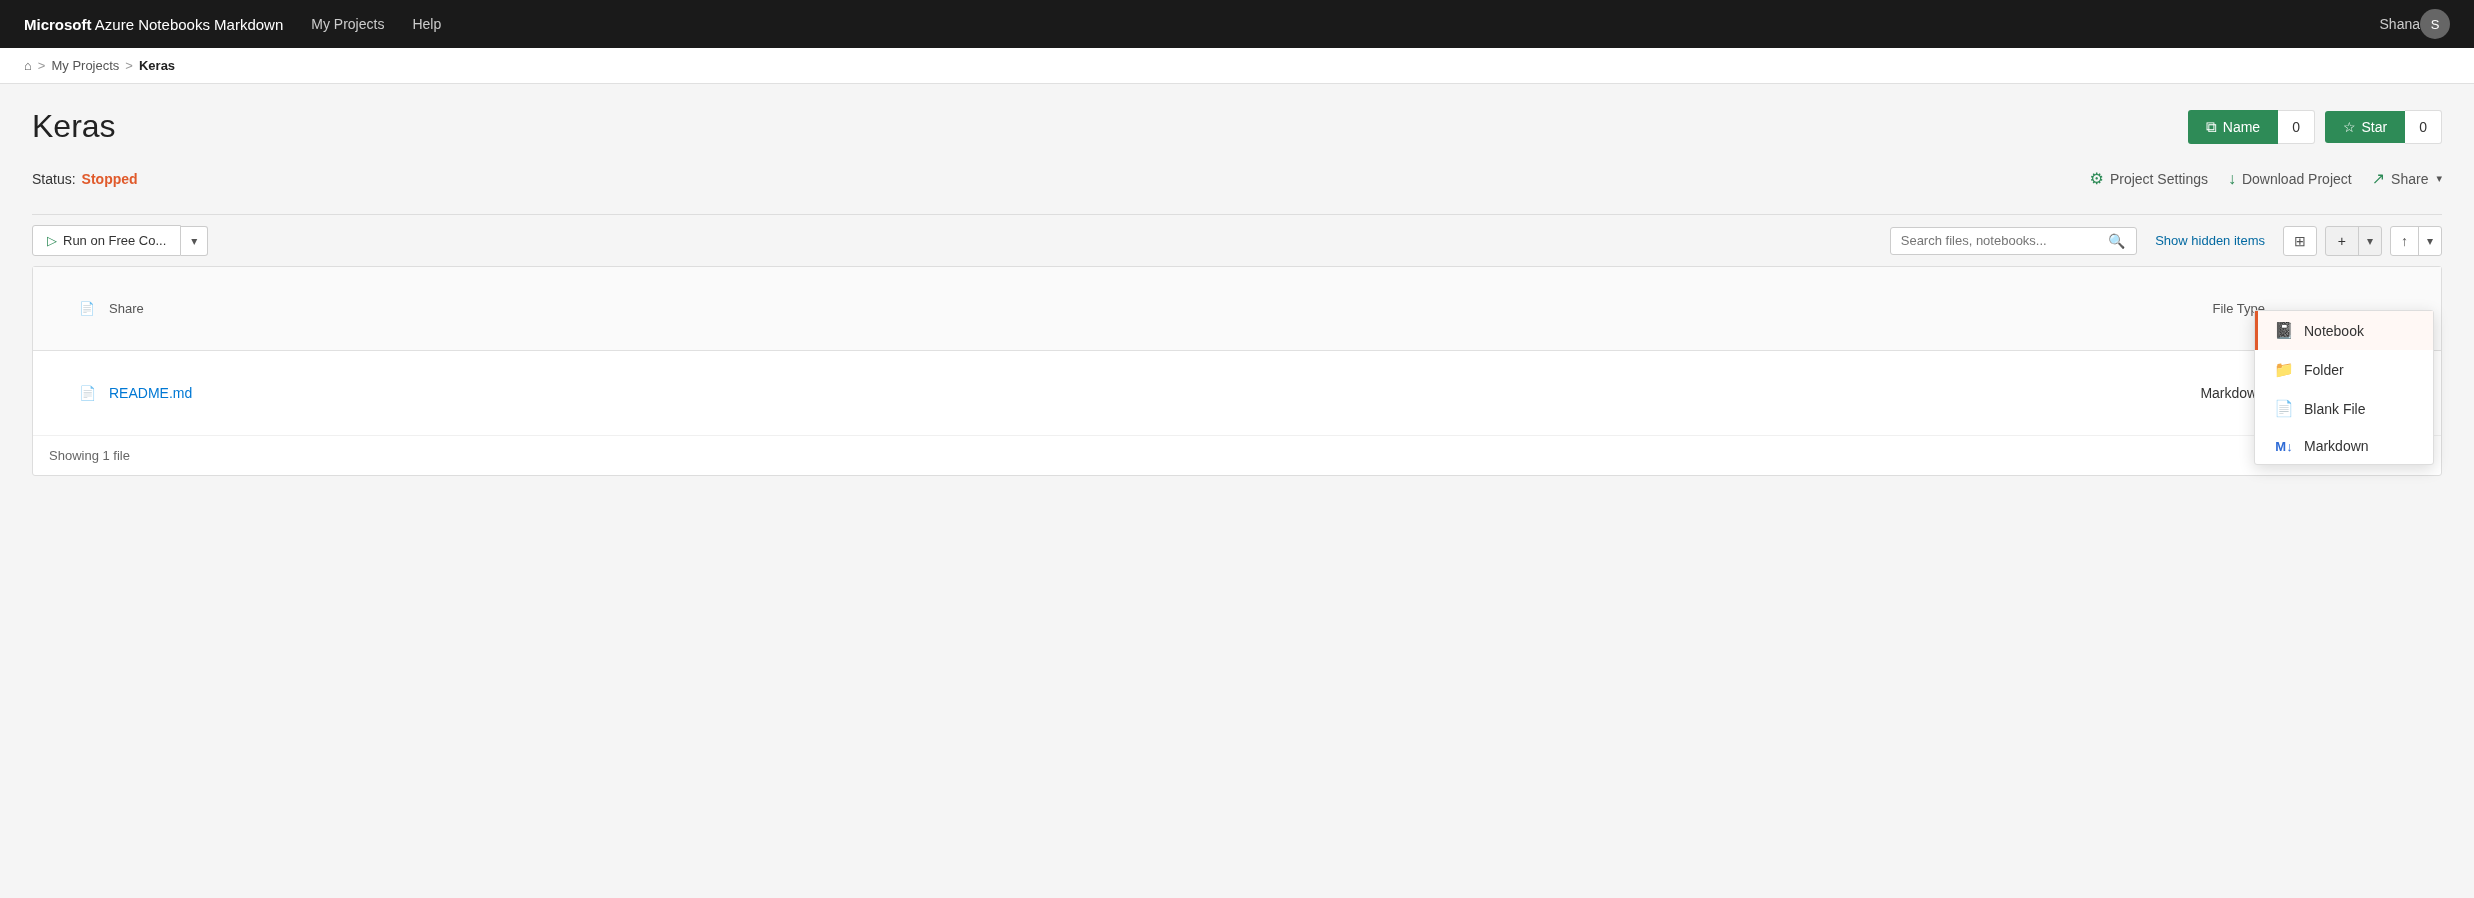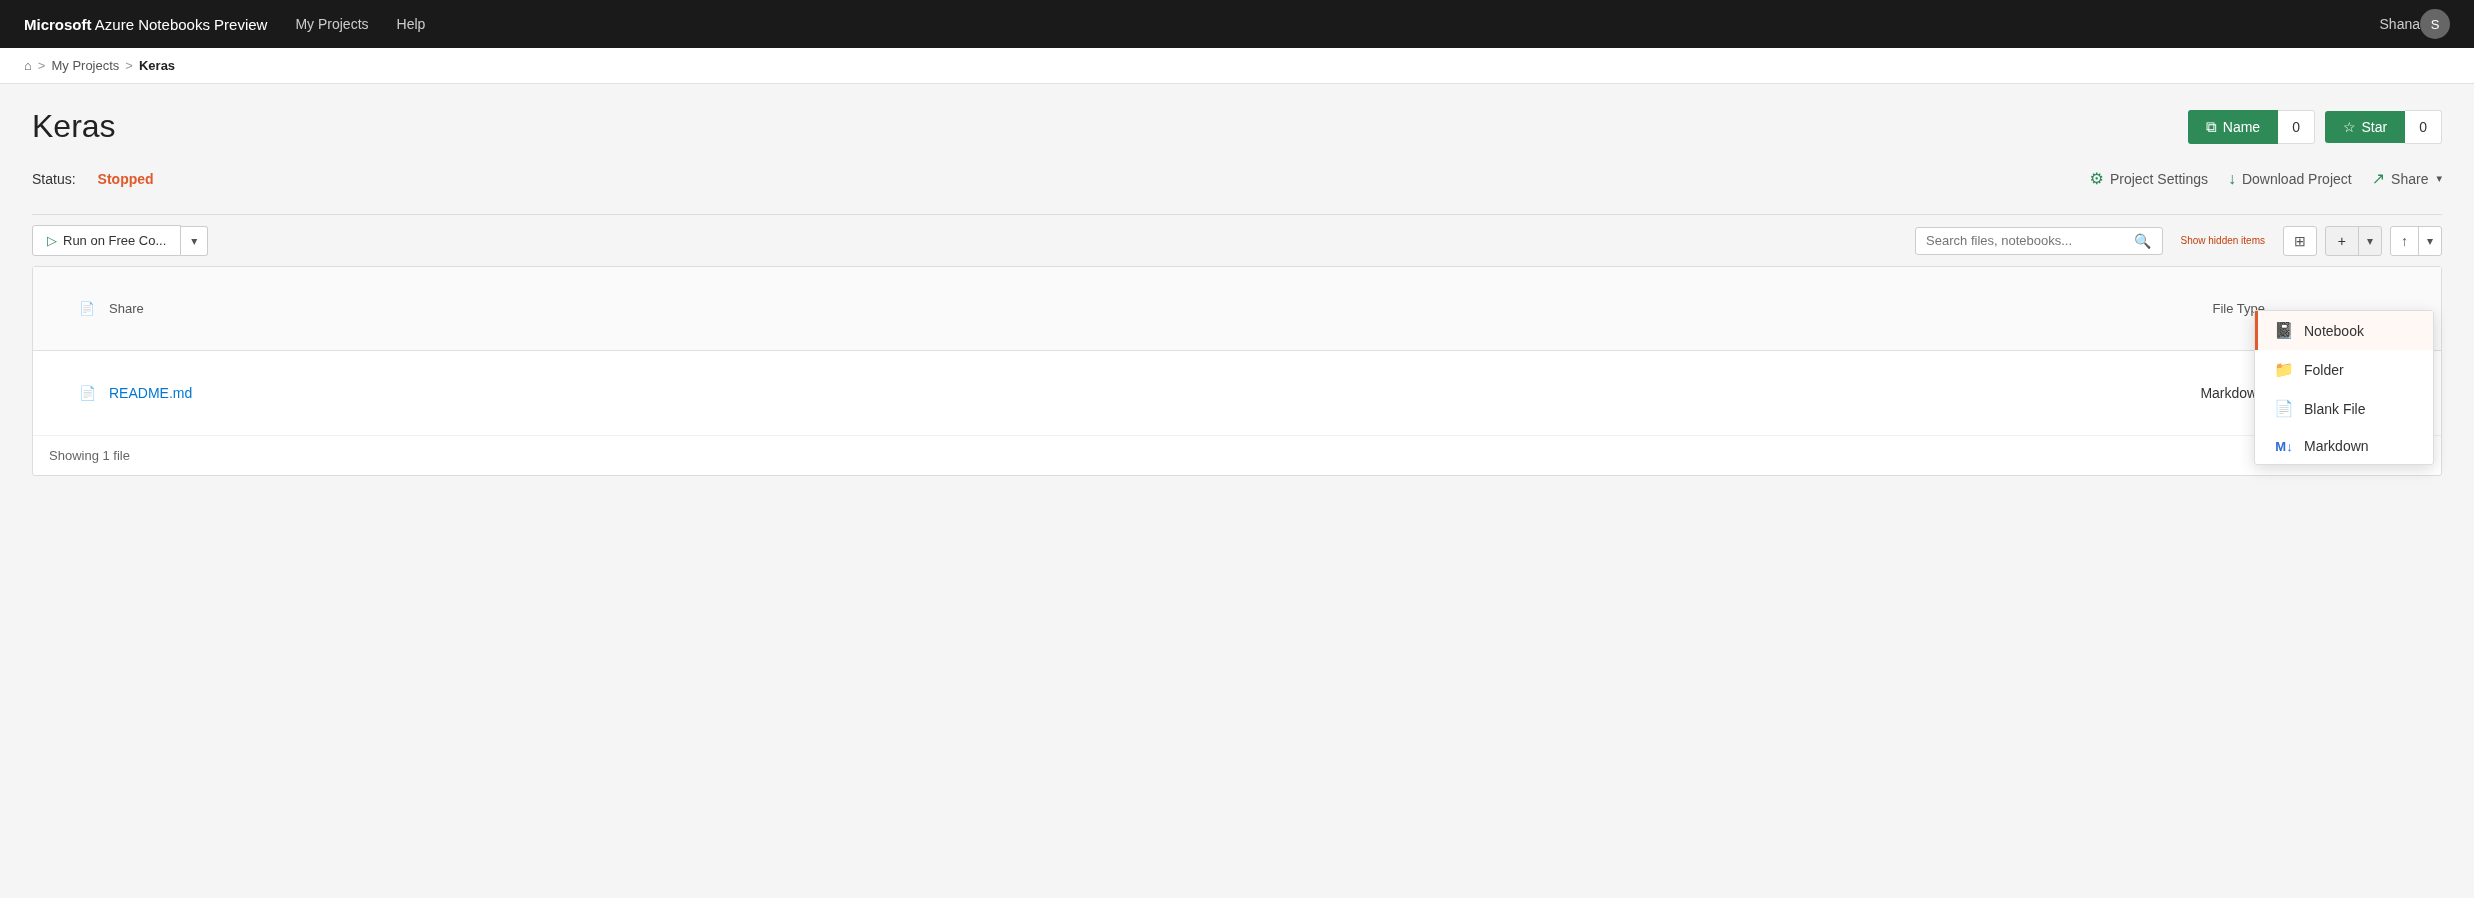--- a/index.html
+++ b/index.html
@@ -76,21 +76,21 @@
     }
 
     
     .status-bar {
       display: flex;
       align-items: center;
       justify-content: space-between;
       margin-bottom: 18px;
       padding: 8px 0;
     }
-    .status-left { display: flex; align-items: center; gap: 22px; font-size: 14px; color: #333; }
+    .status-left { display: flex; align-items: center; gap: 6px; font-size: 14px; color: #333; }
     .status-stopped { color: #e05a2b; font-weight: 600; }
     .status-actions { display: flex; align-items: center; gap: 20px; }
     .status-action-btn {
       background: none; border: none; cursor: pointer;
       display: flex; align-items: center; gap: 6px;
       color: #555; font-size: 14px;
     }
     .action-icon { color: #2e8b57; font-size: 16px; }
 
     
@@ -121,21 +121,21 @@
       padding: 5px 10px; gap: 8px;
     }
     .search-box input {
       border: none; outline: none; font-size: 13px; color: #0369a1;
       background: transparent; width: 200px;
     }
     .search-icon { color: #888; font-size: 14px; }
 
     .btn-show-hidden {
       background: none; border: none; cursor: pointer;
-      color: #c2410c; font-size: 10px; padding: 6px 10px;
+      color: #0369a1; font-size: 13px; padding: 6px 10px;
     }
 
     .btn-icon {
       background: #fff; border: 1px solid #ccc; padding: 6px 10px;
       cursor: pointer; border-radius: 3px; color: #555; font-size: 14px;
     }
 
     .btn-add-group {
       display: flex; align-items: center;
       background: #f0f0f0; border: 1px solid #ccc; border-radius: 3px;
@@ -225,21 +225,21 @@
 
     
     .divider { height: 1px; background: #ddd; margin: 0; }
   </style>
 </head>
 <body>
 
 <nav class="navbar">
   <div class="navbar-left">
     <div class="navbar-brand">
-      <strong>Microsoft</strong><span> Azure Notebooks   Preview</span>
+      <strong>Microsoft</strong><span> Azure Notebooks   Markdown</span>
     </div>
     <a class="navbar-link">My Projects</a>
     <a class="navbar-link">Help</a>
   </div>
   <div class="navbar-right">
     <span>Shana</span>
     <div class="avatar-circle">
       <span>S</span>
     </div>
   </div>

